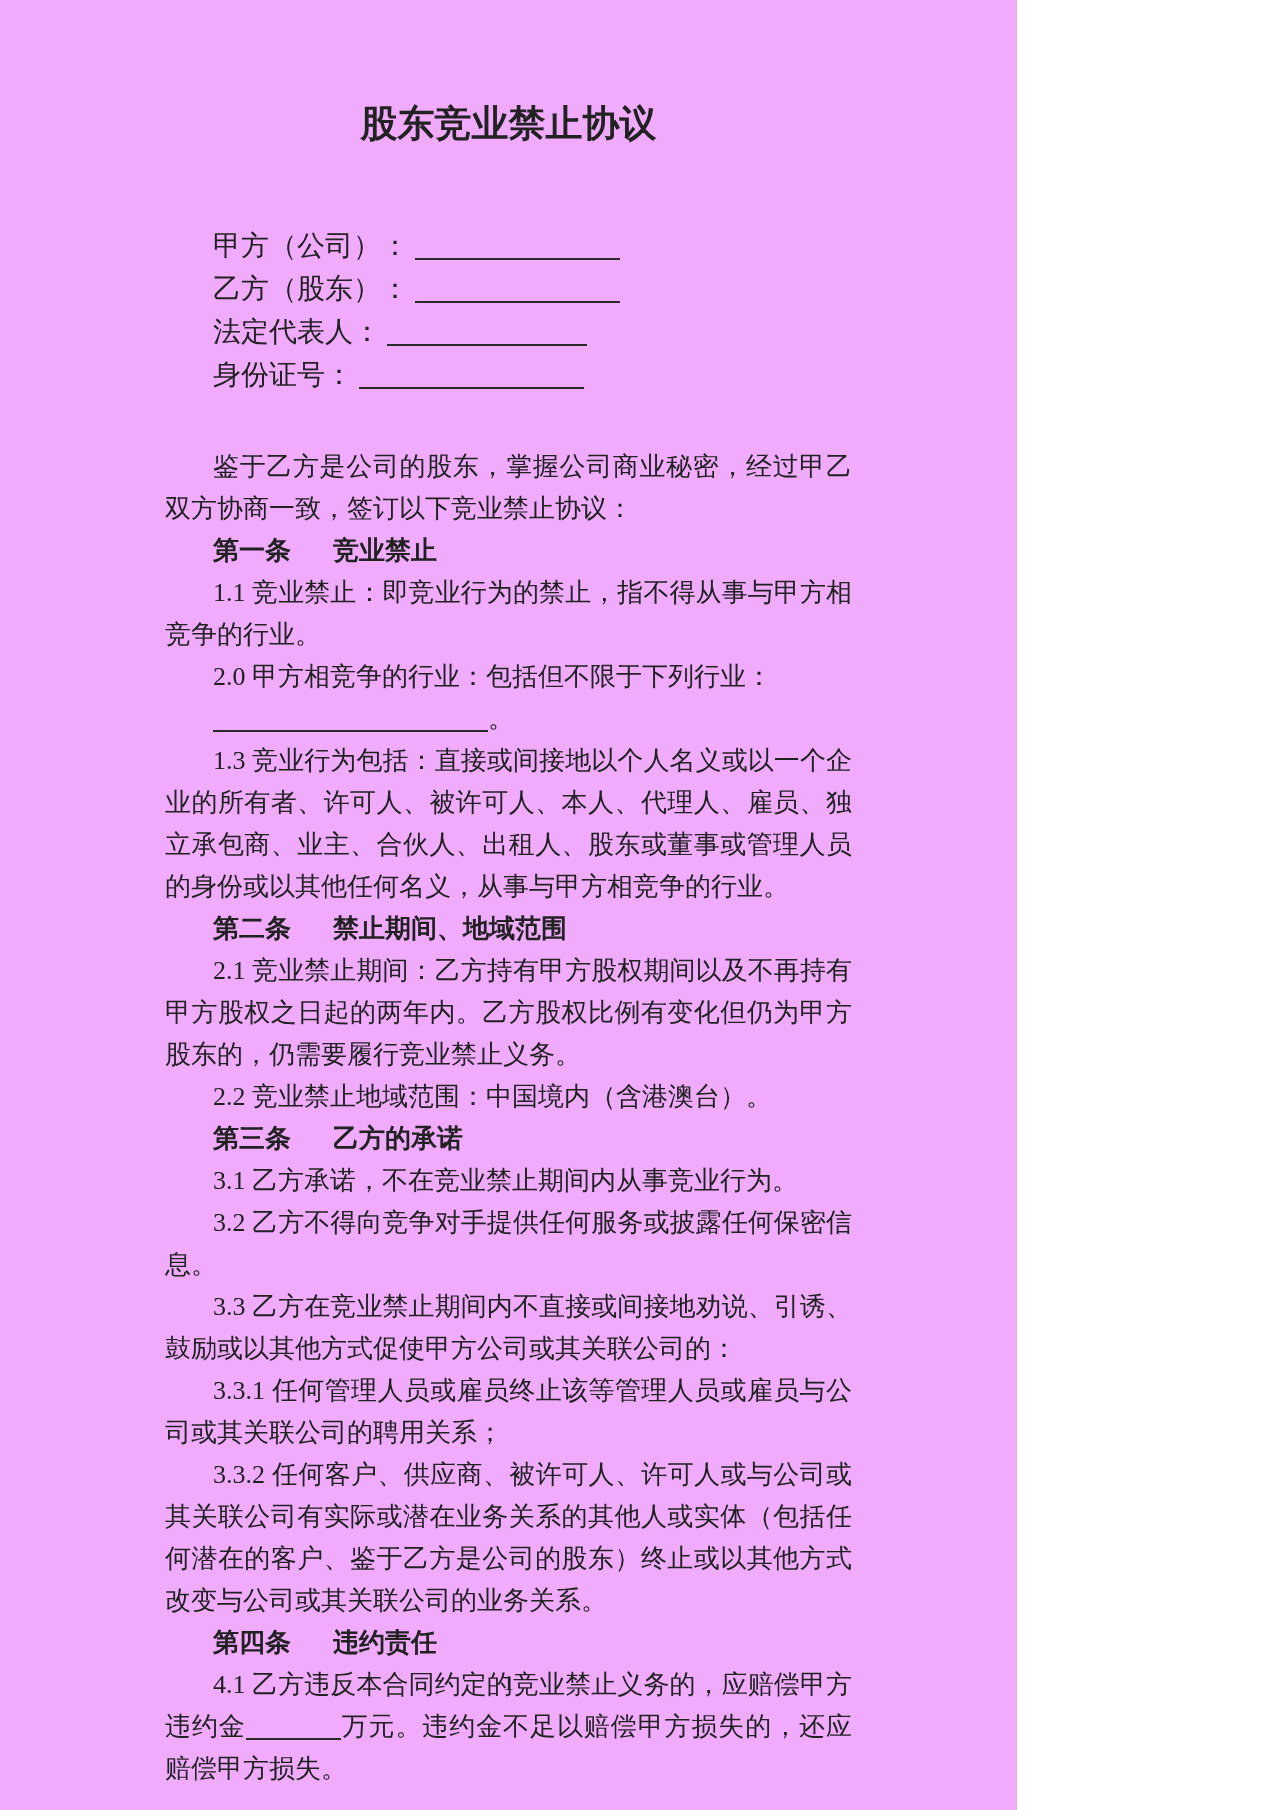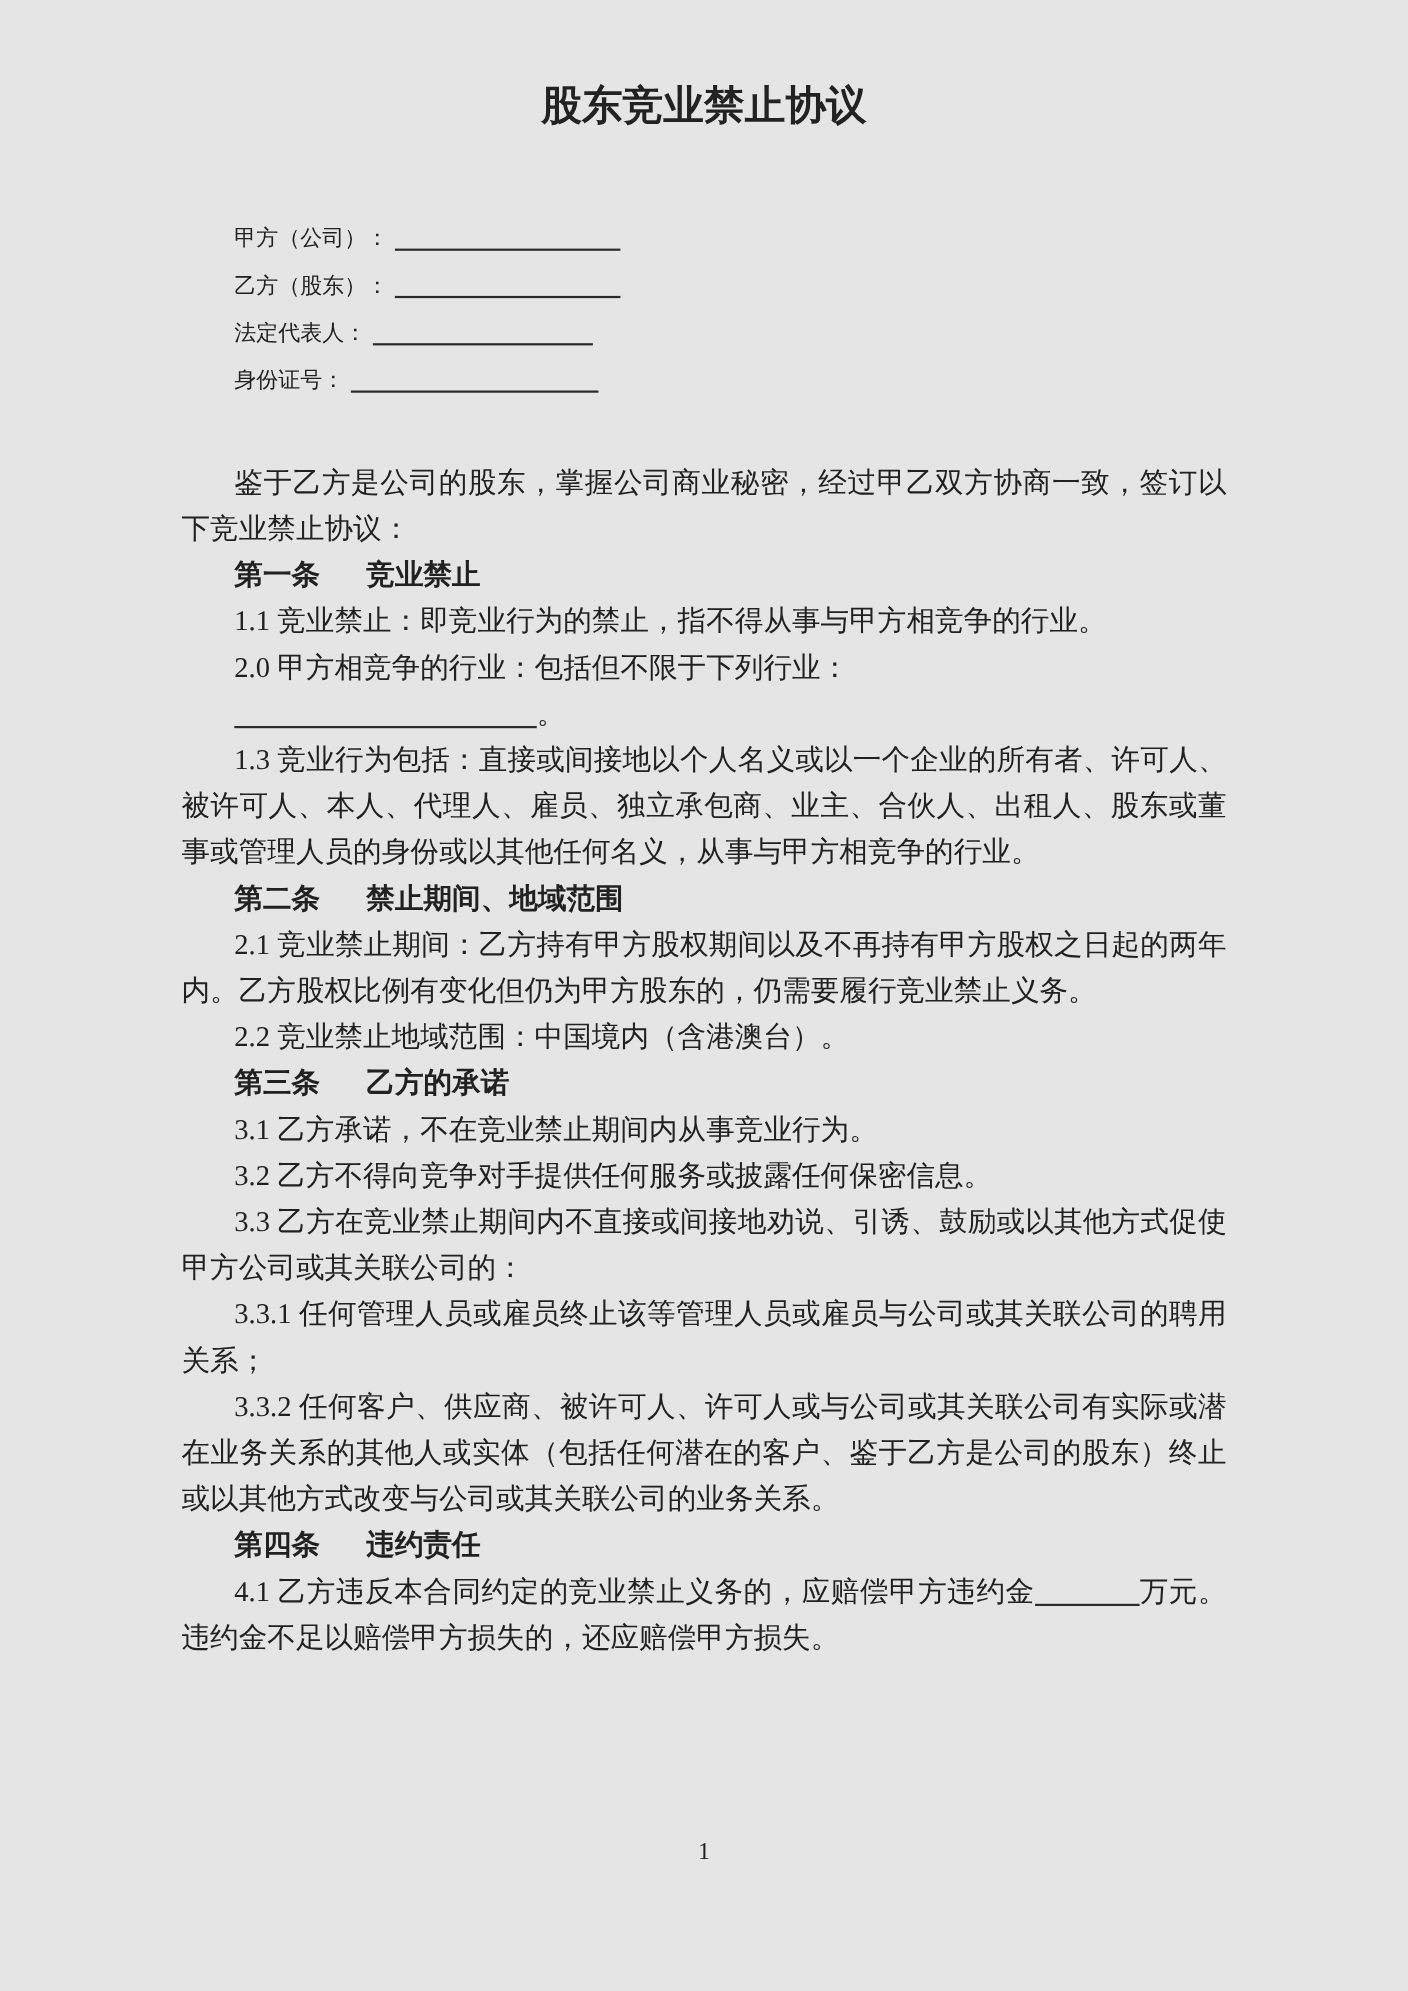--- a/index.html
+++ b/index.html
@@ -2,42 +2,42 @@
 <html><head>
 <meta charset="utf-8">
 <style>
   html, body {
     margin: 0;
     padding: 0;
     background: #ffffff;
   }
   .page {
     position: relative;
-    width: 1280px;
+    width: 1017px;
     height: 1810px;
-    background: #e5e5e5;
+    background: #f0abfc;
     color: #212121;
     font-family: "Liberation Serif", "DejaVu Serif", serif;
     box-sizing: border-box;
-    padding-top: 72px;
+    padding-top: 100px;
     overflow: hidden;
   }
   .doc-title {
     margin: 0;
     text-align: center;
     font-family: "Liberation Sans", "DejaVu Sans", sans-serif;
     font-weight: 700;
     font-size: 37px;
     line-height: 48px;
     color: #222222;
   }
   .party {
     margin: 76px 165px 0 165px;
     padding-left: 48px;
-    font-size: 20px;
+    font-size: 28px;
     line-height: 43px;
   }
   .field-row {
     height: 43px;
     white-space: nowrap;
   }
   .blank {
     display: inline-block;
     height: 20px;
     border-bottom: 2px solid #2a2a2a;

